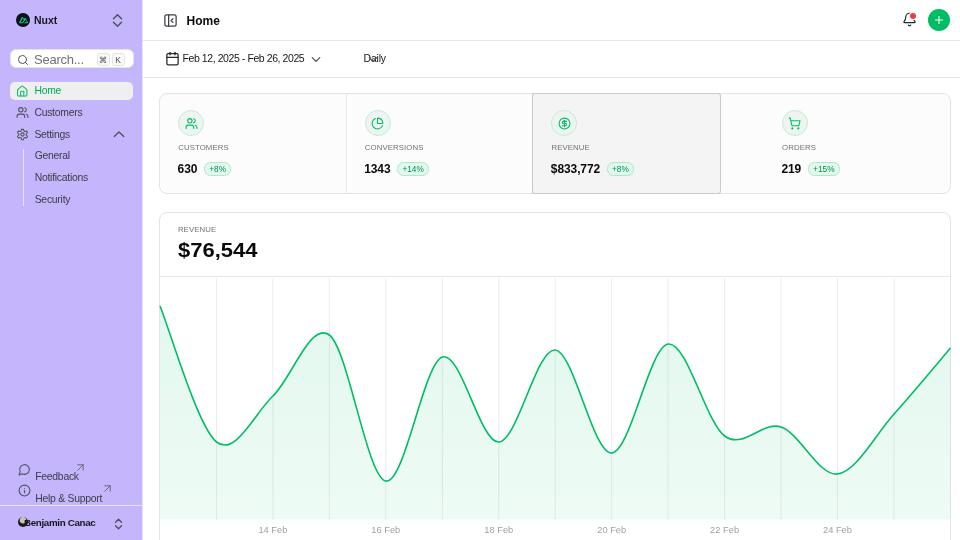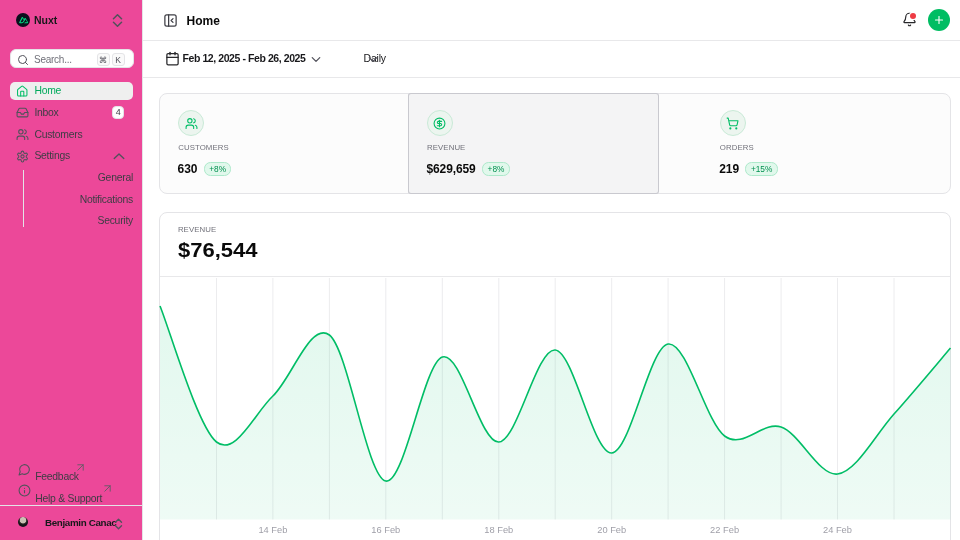--- a/index.html
+++ b/index.html
@@ -1,73 +1,73 @@
 <!DOCTYPE html>
 <html><head>
 <meta charset="utf-8">
 <style>
 * { margin:0; padding:0; box-sizing:border-box; }
 html,body { width:960px; height:540px; overflow:hidden; background:#fff;
   font-family:"Liberation Sans", sans-serif; -webkit-font-smoothing:antialiased; }
 .sidebar { position:absolute; left:0; top:0; width:143px; height:540px;
-  background:#ec4899; border-right:1px solid #e4e4e7; }
+  background:#c4b5fd; border-right:1px solid #e4e4e7; }
 .main { position:absolute; left:143px; top:0; width:817px; height:540px; background:#fff; }
 
 
 .logo-row { position:absolute; left:10px; top:8px; width:123px; height:25px; }
 .logo-circle { position:absolute; left:6px; top:-1px; width:14px; height:14px; top:5px;
   border-radius:50%; background:#0c0f1d; display:flex; align-items:center; justify-content:center; }
 .logo-name { position:absolute; left:24px; top:5.5px; font-size:10.5px; font-weight:700; color:#18181b; line-height:12px; }
 .sel-chevrons { position:absolute; left:99px; top:5.2px; }
 
 .searchbox { position:absolute; left:10px; top:49px; width:124px; height:19px;
   background:#fff; border:1px solid #e4e4e7; border-radius:6px; }
 .searchbox .mag { position:absolute; left:6px; top:3.8px; }
-.searchbox .ph { position:absolute; left:23px; top:3.5px; font-size:10px; color:#71717a; line-height:11px; letter-spacing:-0.25px; }
+.searchbox .ph { position:absolute; left:23px; top:3.5px; font-size:13px; color:#71717a; line-height:11px; letter-spacing:-0.25px; }
 .kbd { position:absolute; top:3px; width:12.8px; height:13px; border:1px solid #e4e4e7;
   border-radius:3px; background:#fafafa; font-size:8.5px; color:#52525b; text-align:center;
   line-height:12px; }
 
 .nav { position:absolute; left:10px; top:81.5px; width:123px; }
 .nav-item { position:relative; height:18.6px; margin-bottom:3.1px; border-radius:5px;
   font-size:10.4px; color:#3d3d44; letter-spacing:-0.25px; }
 .nav-item .ic { position:absolute; left:6.2px; top:3px; }
 .nav-item .lbl { position:absolute; left:24.4px; top:3.8px; line-height:11px; }
 .nav-item.active { background:#efefef; color:#00a95c; font-weight:500; }
 .nav-badge { position:absolute; right:8.8px; top:3px; width:12.4px; height:12.4px;
   border:1px solid #e4e4e7; background:#fff; border-radius:4px; font-size:9px;
   color:#3f3f46; text-align:center; line-height:11.5px; font-weight:500; }
 .nav-chev { position:absolute; right:8.2px; top:6.6px; }
 .subnav { position:relative; }
 .subnav:before { content:""; position:absolute; left:13.3px; top:2px; bottom:3px; width:1px; background:#e4e4e7; }
-.sub-item { height:18.6px; margin-bottom:3.1px; font-size:10.4px; color:#3d3d44; padding-left:24.7px; padding-top:3.8px; line-height:11px; letter-spacing:-0.25px;text-align:right; }
+.sub-item { height:18.6px; margin-bottom:3.1px; font-size:10.4px; color:#3d3d44; padding-left:24.7px; padding-top:3.8px; line-height:11px; letter-spacing:-0.25px; }
 
 .side-bottom { position:absolute; left:10px; bottom:38px; width:123px; }
 .foot-item { position:relative; height:19px; margin-bottom:2.3px; font-size:10.4px; color:#3d3d44; letter-spacing:-0.25px; }
 .foot-item .ic { position:absolute; left:8px; top:3.5px; }
 .foot-item .lbl { position:absolute; left:25.2px; top:12px; line-height:11px; }
 .side-divider { position:absolute; left:0; bottom:34.5px; width:143px; height:1px; background:#e4e4e7; }
 .user-row { position:absolute; left:10px; bottom:8px; width:123px; height:20px; }
 .avatar { position:absolute; left:8px; top:4.5px; width:10px; height:10px; border-radius:50%;
   background:radial-gradient(circle at 50% 32%, #cbc1b4 0 34%, #3a3531 42%, #171619 55%); }
-.user-name { position:absolute; left:35px; top:5px; font-size:9.8px; font-weight:700; color:#18181b; line-height:11px; letter-spacing:-0.35px; }
+.user-name { position:absolute; left:14px; top:5px; font-size:9.8px; font-weight:700; color:#18181b; line-height:11px; letter-spacing:-0.35px; }
 .user-chev { position:absolute; left:101px; top:5px; }
 
 
 .hdr { position:absolute; left:0; top:0; width:817px; height:40.5px; border-bottom:1px solid #e8e8ea; }
 .hdr .collapse { position:absolute; left:20.2px; top:13.2px; }
 .hdr .title { position:absolute; left:43.5px; top:14.5px; font-size:12px; font-weight:700; color:#0a0a0a; line-height:12px; }
 .hdr .bell { position:absolute; right:43px; top:12.2px; }
 .hdr .plusbtn { position:absolute; right:9.8px; top:9.1px; width:22px; height:22px; border-radius:50%;
   background:#00bd63; display:flex; align-items:center; justify-content:center; }
 .reddot { position:absolute; right:43.6px; top:13px; width:6.2px; height:6.2px; border-radius:50%; background:#ee3b44; box-shadow:0 0 0 1.3px #fff; }
 
 .toolbar { position:absolute; left:0; top:41px; width:817px; height:36.5px; border-bottom:1px solid #e8e8ea; }
 .toolbar .cal { position:absolute; left:21.5px; top:9.8px; }
-.toolbar .dates { position:absolute; left:39.5px; top:11px; font-size:10.5px; font-weight:700; color:#18181b; line-height:12px; letter-spacing:-0.42px; }
+.toolbar .dates { position:absolute; left:39.5px; top:11px; font-size:10.5px; font-weight:400; color:#18181b; line-height:12px; letter-spacing:-0.42px; }
 .toolbar .chev1 { position:absolute; left:167.5px; top:14.5px; }
 .toolbar .daily { position:absolute; left:196.5px; top:11px; font-size:10.5px; font-weight:500; color:#18181b; line-height:12px; letter-spacing:-0.2px;margin-left:24px; }
 .toolbar .chev2 { position:absolute; left:224.5px; top:14.5px; }
 
 
 .stats { position:absolute; left:16px; top:93px; width:791.5px; height:101px;
   background:#fcfcfc; border:1px solid #e4e4e7; border-radius:8px; display:flex; }
 .stat { position:relative; flex:1; border-right:1px solid #e8e8ea; }
 .stat:last-child { border-right:none;margin-left:44px; }
 .stat.hl { background:#f4f4f5; box-shadow:0 0 0 1px #c9c9cf; border-radius:2px; border-right-color:transparent; }
@@ -116,28 +116,20 @@
   <div class="nav">
     <div class="nav-item active">
       <svg class="ic" width="12.5" height="12.5" viewBox="0 0 24 24" fill="none" stroke="#00bd66" stroke-width="2" stroke-linecap="round" stroke-linejoin="round">
           <path d="M15 21v-8a1 1 0 0 0-1-1h-4a1 1 0 0 0-1 1v8"></path>
           <path d="M3 10a2 2 0 0 1 .709-1.528l7-5.999a2 2 0 0 1 2.582 0l7 5.999A2 2 0 0 1 21 10v9a2 2 0 0 1-2 2H5a2 2 0 0 1-2-2z"></path>
         </svg>
       <span class="lbl">Home</span>
     </div>
     <div class="nav-item">
       <svg class="ic" width="13" height="13" viewBox="0 0 24 24" fill="none" stroke="#52525b" stroke-width="2" stroke-linecap="round" stroke-linejoin="round">
-          <polyline points="22 12 16 12 14 15 10 15 8 12 2 12"></polyline>
-          <path d="M5.45 5.11 2 12v6a2 2 0 0 0 2 2h16a2 2 0 0 0 2-2v-6l-3.45-6.89A2 2 0 0 0 16.76 4H7.24a2 2 0 0 0-1.79 1.11z"></path>
-        </svg>
-      <span class="lbl">Inbox</span>
-      <span class="nav-badge">4</span>
-    </div>
-    <div class="nav-item">
-      <svg class="ic" width="13" height="13" viewBox="0 0 24 24" fill="none" stroke="#52525b" stroke-width="2" stroke-linecap="round" stroke-linejoin="round">
           <path d="M16 21v-2a4 4 0 0 0-4-4H6a4 4 0 0 0-4 4v2"></path>
           <circle cx="9" cy="7" r="4"></circle>
           <path d="M22 21v-2a4 4 0 0 0-3-3.87"></path>
           <path d="M16 3.13a4 4 0 0 1 0 7.75"></path>
         </svg>
       <span class="lbl">Customers</span>
     </div>
     <div class="nav-item">
       <svg class="ic" width="13" height="13" viewBox="0 0 24 24" fill="none" stroke="#52525b" stroke-width="2" stroke-linecap="round" stroke-linejoin="round">
           <path d="M12.22 2h-.44a2 2 0 0 0-2 2v.18a2 2 0 0 1-1 1.73l-.43.25a2 2 0 0 1-2 0l-.15-.08a2 2 0 0 0-2.73.73l-.22.38a2 2 0 0 0 .73 2.73l.15.1a2 2 0 0 1 1 1.72v.51a2 2 0 0 1-1 1.74l-.15.09a2 2 0 0 0-.73 2.73l.22.38a2 2 0 0 0 2.73.73l.15-.08a2 2 0 0 1 2 0l.43.25a2 2 0 0 1 1 1.73V20a2 2 0 0 0 2 2h.44a2 2 0 0 0 2-2v-.18a2 2 0 0 1 1-1.73l.43-.25a2 2 0 0 1 2 0l.15.08a2 2 0 0 0 2.73-.73l.22-.39a2 2 0 0 0-.73-2.73l-.15-.08a2 2 0 0 1-1-1.74v-.5a2 2 0 0 1 1-1.74l.15-.09a2 2 0 0 0 .73-2.73l-.22-.38a2 2 0 0 0-2.73-.73l-.15.08a2 2 0 0 1-2 0l-.43-.25a2 2 0 0 1-1-1.73V4a2 2 0 0 0-2-2z"></path>
@@ -237,31 +229,44 @@
             <path d="M22 21v-2a4 4 0 0 0-3-3.87"></path>
             <path d="M16 3.13a4 4 0 0 1 0 7.75"></path>
           </svg>
         </div>
       <div class="slabel">CUSTOMERS</div>
       <div class="valrow">
           <span class="val">630</span>
           <span class="badge">+8%</span>
         </div>
     </div>
+    <div class="stat">
+      <div class="iconcirc">
+          <svg width="13" height="13" viewBox="0 0 24 24" fill="none" stroke="#00bd66" stroke-width="2" stroke-linecap="round" stroke-linejoin="round">
+            <path d="M21 12c.552 0 1.005-.449.95-.998a10 10 0 0 0-8.953-8.951c-.55-.055-.998.398-.998.95v8a1 1 0 0 0 1 1z"></path>
+            <path d="M21.21 15.89A10 10 0 1 1 8 2.83"></path>
+          </svg>
+        </div>
+      <div class="slabel">CONVERSIONS</div>
+      <div class="valrow">
+          <span class="val">1343</span>
+          <span class="badge">+14%</span>
+        </div>
+    </div>
     <div class="stat hl">
       <div class="iconcirc">
           <svg width="13" height="13" viewBox="0 0 24 24" fill="none" stroke="#00bd66" stroke-width="2" stroke-linecap="round" stroke-linejoin="round">
             <circle cx="12" cy="12" r="10"></circle>
             <path d="M16 8h-6a2 2 0 1 0 0 4h4a2 2 0 1 1 0 4H8"></path>
             <path d="M12 18V6"></path>
           </svg>
         </div>
       <div class="slabel">REVENUE</div>
       <div class="valrow">
-          <span class="val">$629,659</span>
+          <span class="val">$833,772</span>
           <span class="badge">+8%</span>
         </div>
     </div>
     <div class="stat">
       <div class="iconcirc">
           <svg width="13" height="13" viewBox="0 0 24 24" fill="none" stroke="#00bd66" stroke-width="2" stroke-linecap="round" stroke-linejoin="round">
             <circle cx="8" cy="21" r="1"></circle>
             <circle cx="19" cy="21" r="1"></circle>
             <path d="M2.05 2.05h2l2.66 12.42a2 2 0 0 0 2 1.58h9.78a2 2 0 0 0 1.95-1.57l1.65-7.43H5.12"></path>
           </svg>

